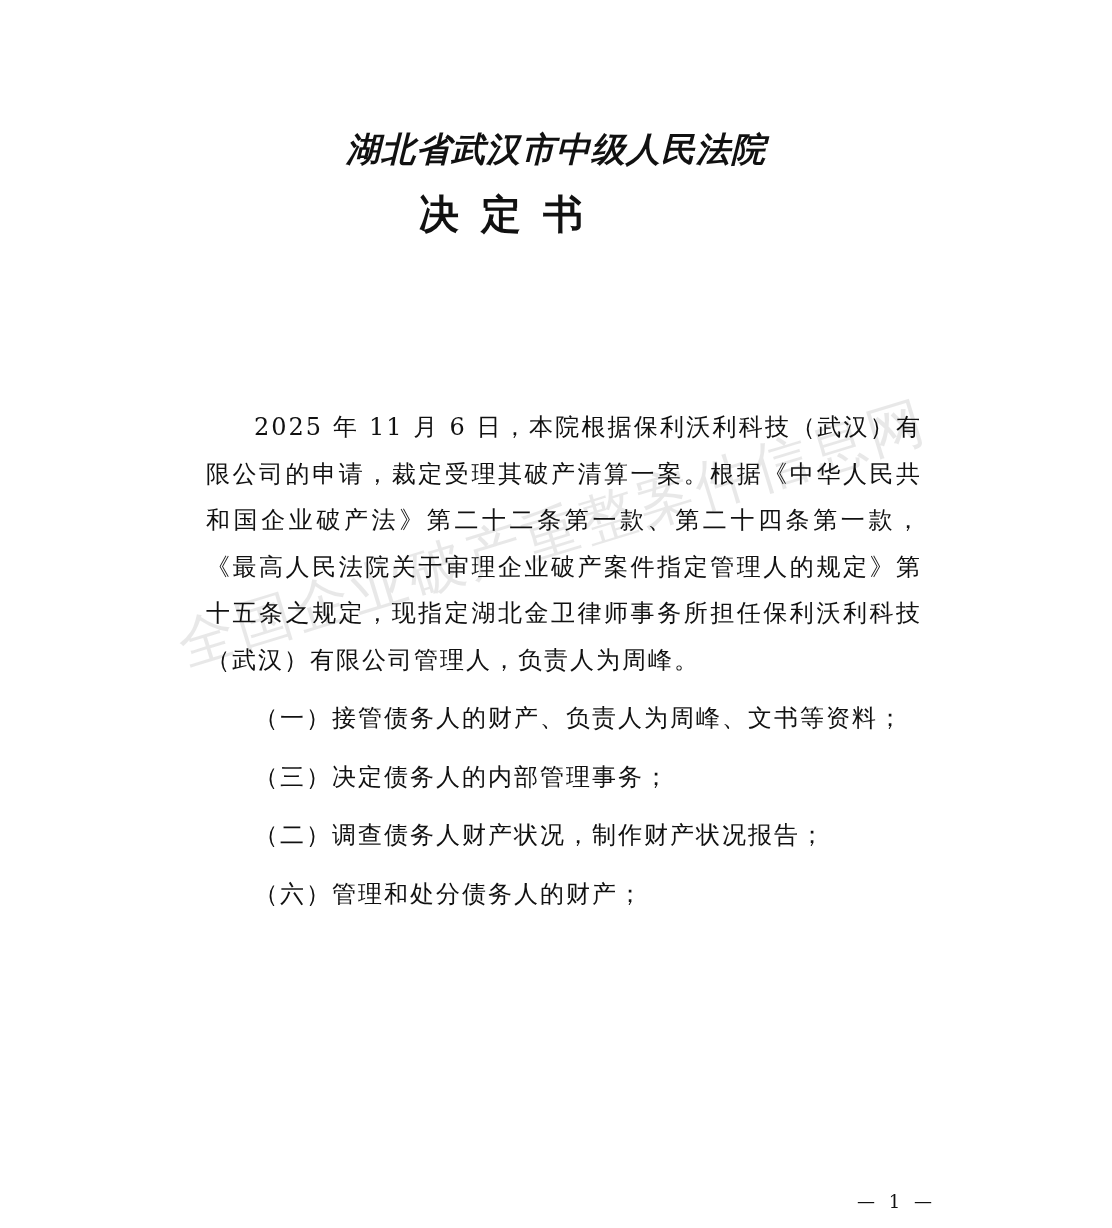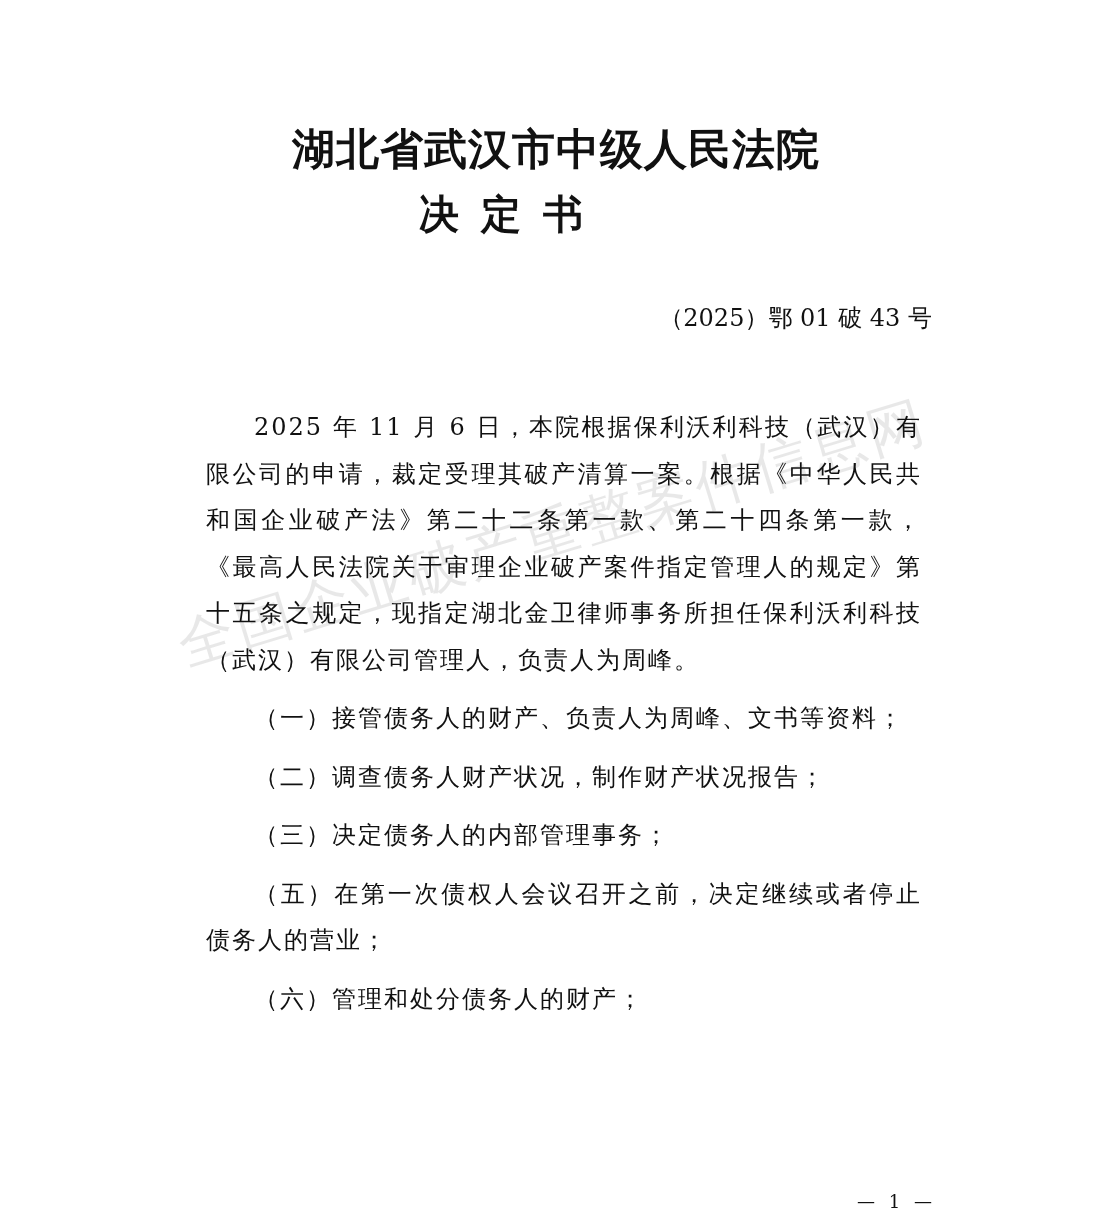--- a/index.html
+++ b/index.html
@@ -1,46 +1,44 @@
 <!DOCTYPE html>
 <html><head>
 <meta charset="utf-8">
 <style>
   html, body { margin: 0; padding: 0; background: #ffffff; }
   body { width: 1112px; height: 1228px; position: relative; overflow: hidden;
          font-family: "DejaVu Serif", "Liberation Serif", serif; color: #111; }
   .page { position: absolute; left: 0; top: 0; width: 1112px; height: 1228px; background: #fff; }
   .court-name { position: absolute; left: 0; width: 1112px; top: 124px; text-align: center;
-                font-size: 43px; font-weight: bold; letter-spacing: 1px;
-                font-family: "DejaVu Sans", "Liberation Sans", sans-serif; line-height: 50px; }
+                font-size: 34px; font-weight: bold; letter-spacing: 1px;
+                font-family: "DejaVu Sans", "Liberation Sans", sans-serif; line-height: 50px; font-style: italic; }
   .doc-type { position: absolute; left: 0; width: 992px; top: 186px; text-align: center;
               font-size: 40px; font-weight: bold; letter-spacing: 22px; padding-left: 32px; box-sizing: border-box;
               font-family: "DejaVu Sans", "Liberation Sans", sans-serif; line-height: 56px; }
   .case-no { position: absolute; right: 180px; top: 300px; font-size: 24px; line-height: 36px; }
   .body-text { position: absolute; left: 194px; width: 740px; top: 392px; font-size: 24px;
                line-height: 46.5px; text-align: justify; letter-spacing: 2px; }
   .para { margin: 12px; text-indent: 48px; }
   .watermark { position: absolute; left: 180px; top: 610px; font-size: 56px; color: rgba(0,0,0,0.09);
                font-family: "DejaVu Sans", "Liberation Sans", sans-serif; white-space: nowrap;
                transform: rotate(-17deg); transform-origin: left center; letter-spacing: 4px; pointer-events: none; }
   .page-number { position: absolute; right: 176px; top: 1190px; font-size: 18px; line-height: 24px; letter-spacing: 4px; }
 </style>
 </head>
 <body>
 
 <div class="page">
   <div class="watermark">全国企业破产重整案件信息网</div>
 
   <div class="court-name">湖北省武汉市中级人民法院</div>
   <div class="doc-type">决定书</div>
-  <div class="case-no">（2025）鄂 01 破 43 号</div>
 
   <div class="body-text">
     <p class="para">2025 年 11 月 6 日，本院根据保利沃利科技（武汉）有限公司的申请，裁定受理其破产清算一案。根据《中华人民共和国企业破产法》第二十二条第一款、第二十四条第一款，《最高人民法院关于审理企业破产案件指定管理人的规定》第十五条之规定，现指定湖北金卫律师事务所担任保利沃利科技（武汉）有限公司管理人，负责人为周峰。</p>
     <p class="para">（一）接管债务人的财产、负责人为周峰、文书等资料；</p>
+    <p class="para">（三）决定债务人的内部管理事务；</p>
     <p class="para">（二）调查债务人财产状况，制作财产状况报告；</p>
-    <p class="para">（三）决定债务人的内部管理事务；</p>
-    <p class="para">（五）在第一次债权人会议召开之前，决定继续或者停止债务人的营业；</p>
     <p class="para">（六）管理和处分债务人的财产；</p>
   </div>
 
   <div class="page-number">— 1 —</div>
 </div>
 
 </body></html>

